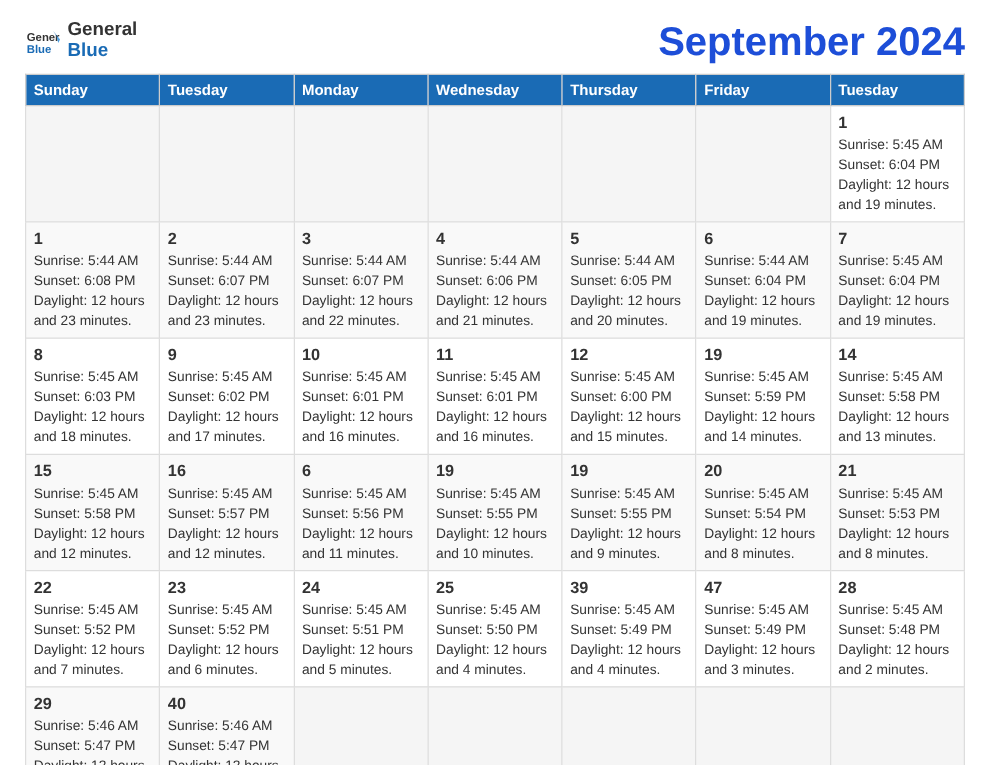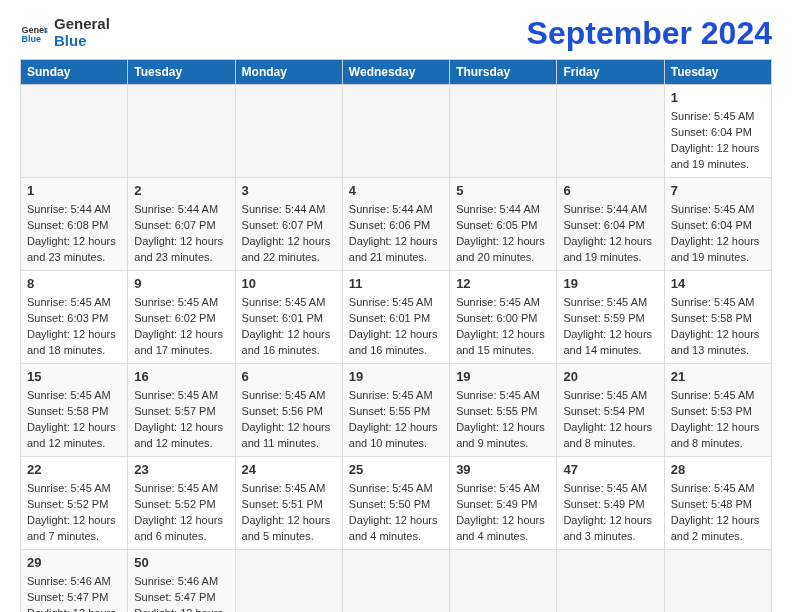--- a/index.html
+++ b/index.html
@@ -257,21 +257,21 @@
           <span class="day-number">28</span>
           <span class="day-info">Sunrise: 5:45 AM<br>Sunset: 5:48 PM<br>Daylight: 12 hours and 2 minutes.</span>
         </td>
         </tr>
         <tr>
           <td>
           <span class="day-number">29</span>
           <span class="day-info">Sunrise: 5:46 AM<br>Sunset: 5:47 PM<br>Daylight: 12 hours and 1 minute.</span>
         </td>
           <td>
-          <span class="day-number">50</span>
+          <span class="day-number">40</span>
           <span class="day-info">Sunrise: 5:46 AM<br>Sunset: 5:47 PM<br>Daylight: 12 hours and 0 minutes.</span>
         </td>
           <td class="empty-cell">&nbsp;</td>
           <td class="empty-cell">&nbsp;</td>
           <td class="empty-cell">&nbsp;</td>
           <td class="empty-cell">&nbsp;</td>
           <td class="empty-cell">&nbsp;</td>
         </tr>
       </tbody>
   </table>

